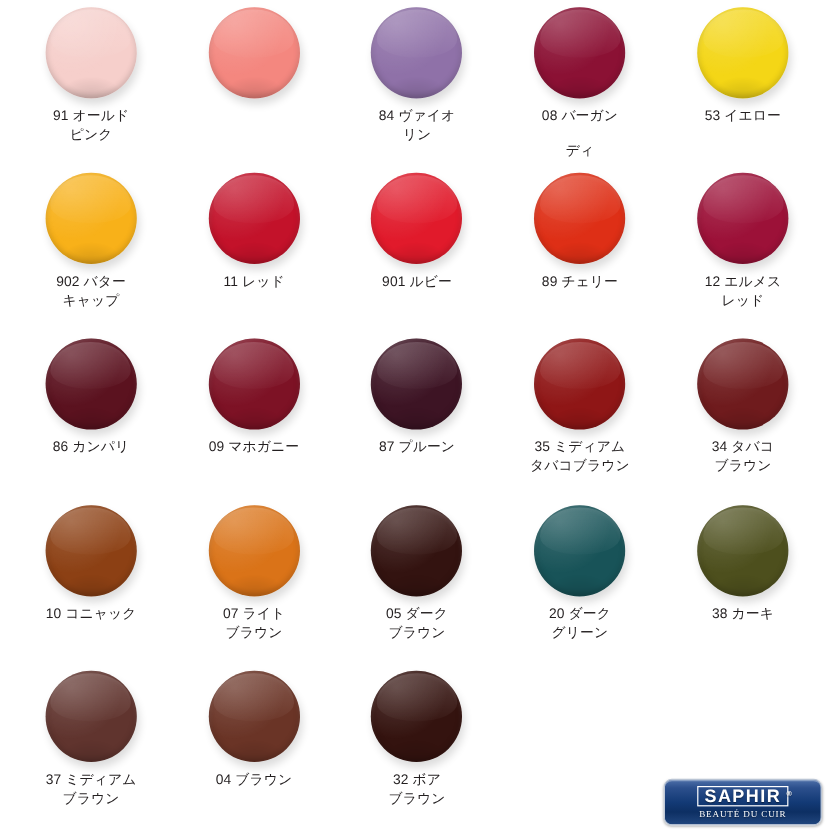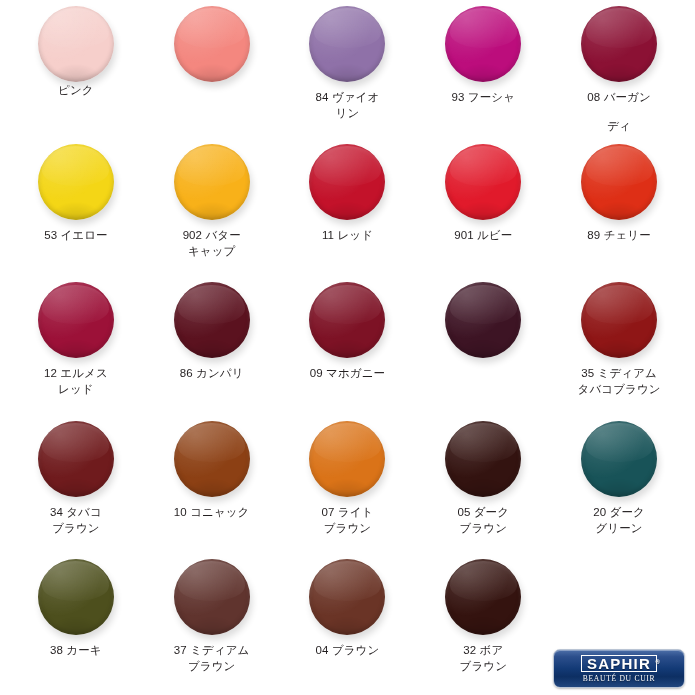--- a/index.html
+++ b/index.html
@@ -142,42 +142,37 @@
   }
 </style>
 </head>
 <body>
 
 <div id="chart">
     <div class="cell">
       <div class="swatch-wrap">
         <div class="swatch" style="background: rgb(246, 207, 203);"></div>
       </div>
+      <div class="caption">91 オールド</div>
       <div class="caption" style="margin-top: 0px;">ピンク</div>
     </div>
     <div class="cell">
       <div class="swatch-wrap">
         <div class="swatch" style="background: rgb(244, 135, 127);"></div>
       </div>
     </div>
     <div class="cell">
       <div class="swatch-wrap">
         <div class="swatch" style="background: rgb(143, 113, 168);"></div>
       </div>
       <div class="caption">84 ヴァイオ</div>
       <div class="caption" style="margin-top: 0px;">リン</div>
     </div>
     <div class="cell">
       <div class="swatch-wrap">
-        <div class="swatch" style="background: rgb(188, 13, 124);"></div>
-      </div>
-      <div class="caption">93 フーシャ</div>
-    </div>
-    <div class="cell">
-      <div class="swatch-wrap">
         <div class="swatch" style="background: rgb(139, 17, 52);"></div>
       </div>
       <div class="caption">08 バーガン</div>
       <div class="caption" style="margin-top: 13px;">ディ</div>
     </div>
     <div class="cell">
       <div class="swatch-wrap">
         <div class="swatch" style="background: rgb(244, 214, 22);"></div>
       </div>
       <div class="caption">53 イエロー</div>
@@ -223,20 +218,21 @@
     <div class="cell">
       <div class="swatch-wrap">
         <div class="swatch" style="background: rgb(125, 18, 37);"></div>
       </div>
       <div class="caption">09 マホガニー</div>
     </div>
     <div class="cell">
       <div class="swatch-wrap">
         <div class="swatch" style="background: rgb(61, 20, 36);"></div>
       </div>
+      <div class="caption">87 プルーン</div>
     </div>
     <div class="cell">
       <div class="swatch-wrap">
         <div class="swatch" style="background: rgb(143, 22, 22);"></div>
       </div>
       <div class="caption">35 ミディアム</div>
       <div class="caption" style="margin-top: 0px;">タバコブラウン</div>
     </div>
     <div class="cell">
       <div class="swatch-wrap">

